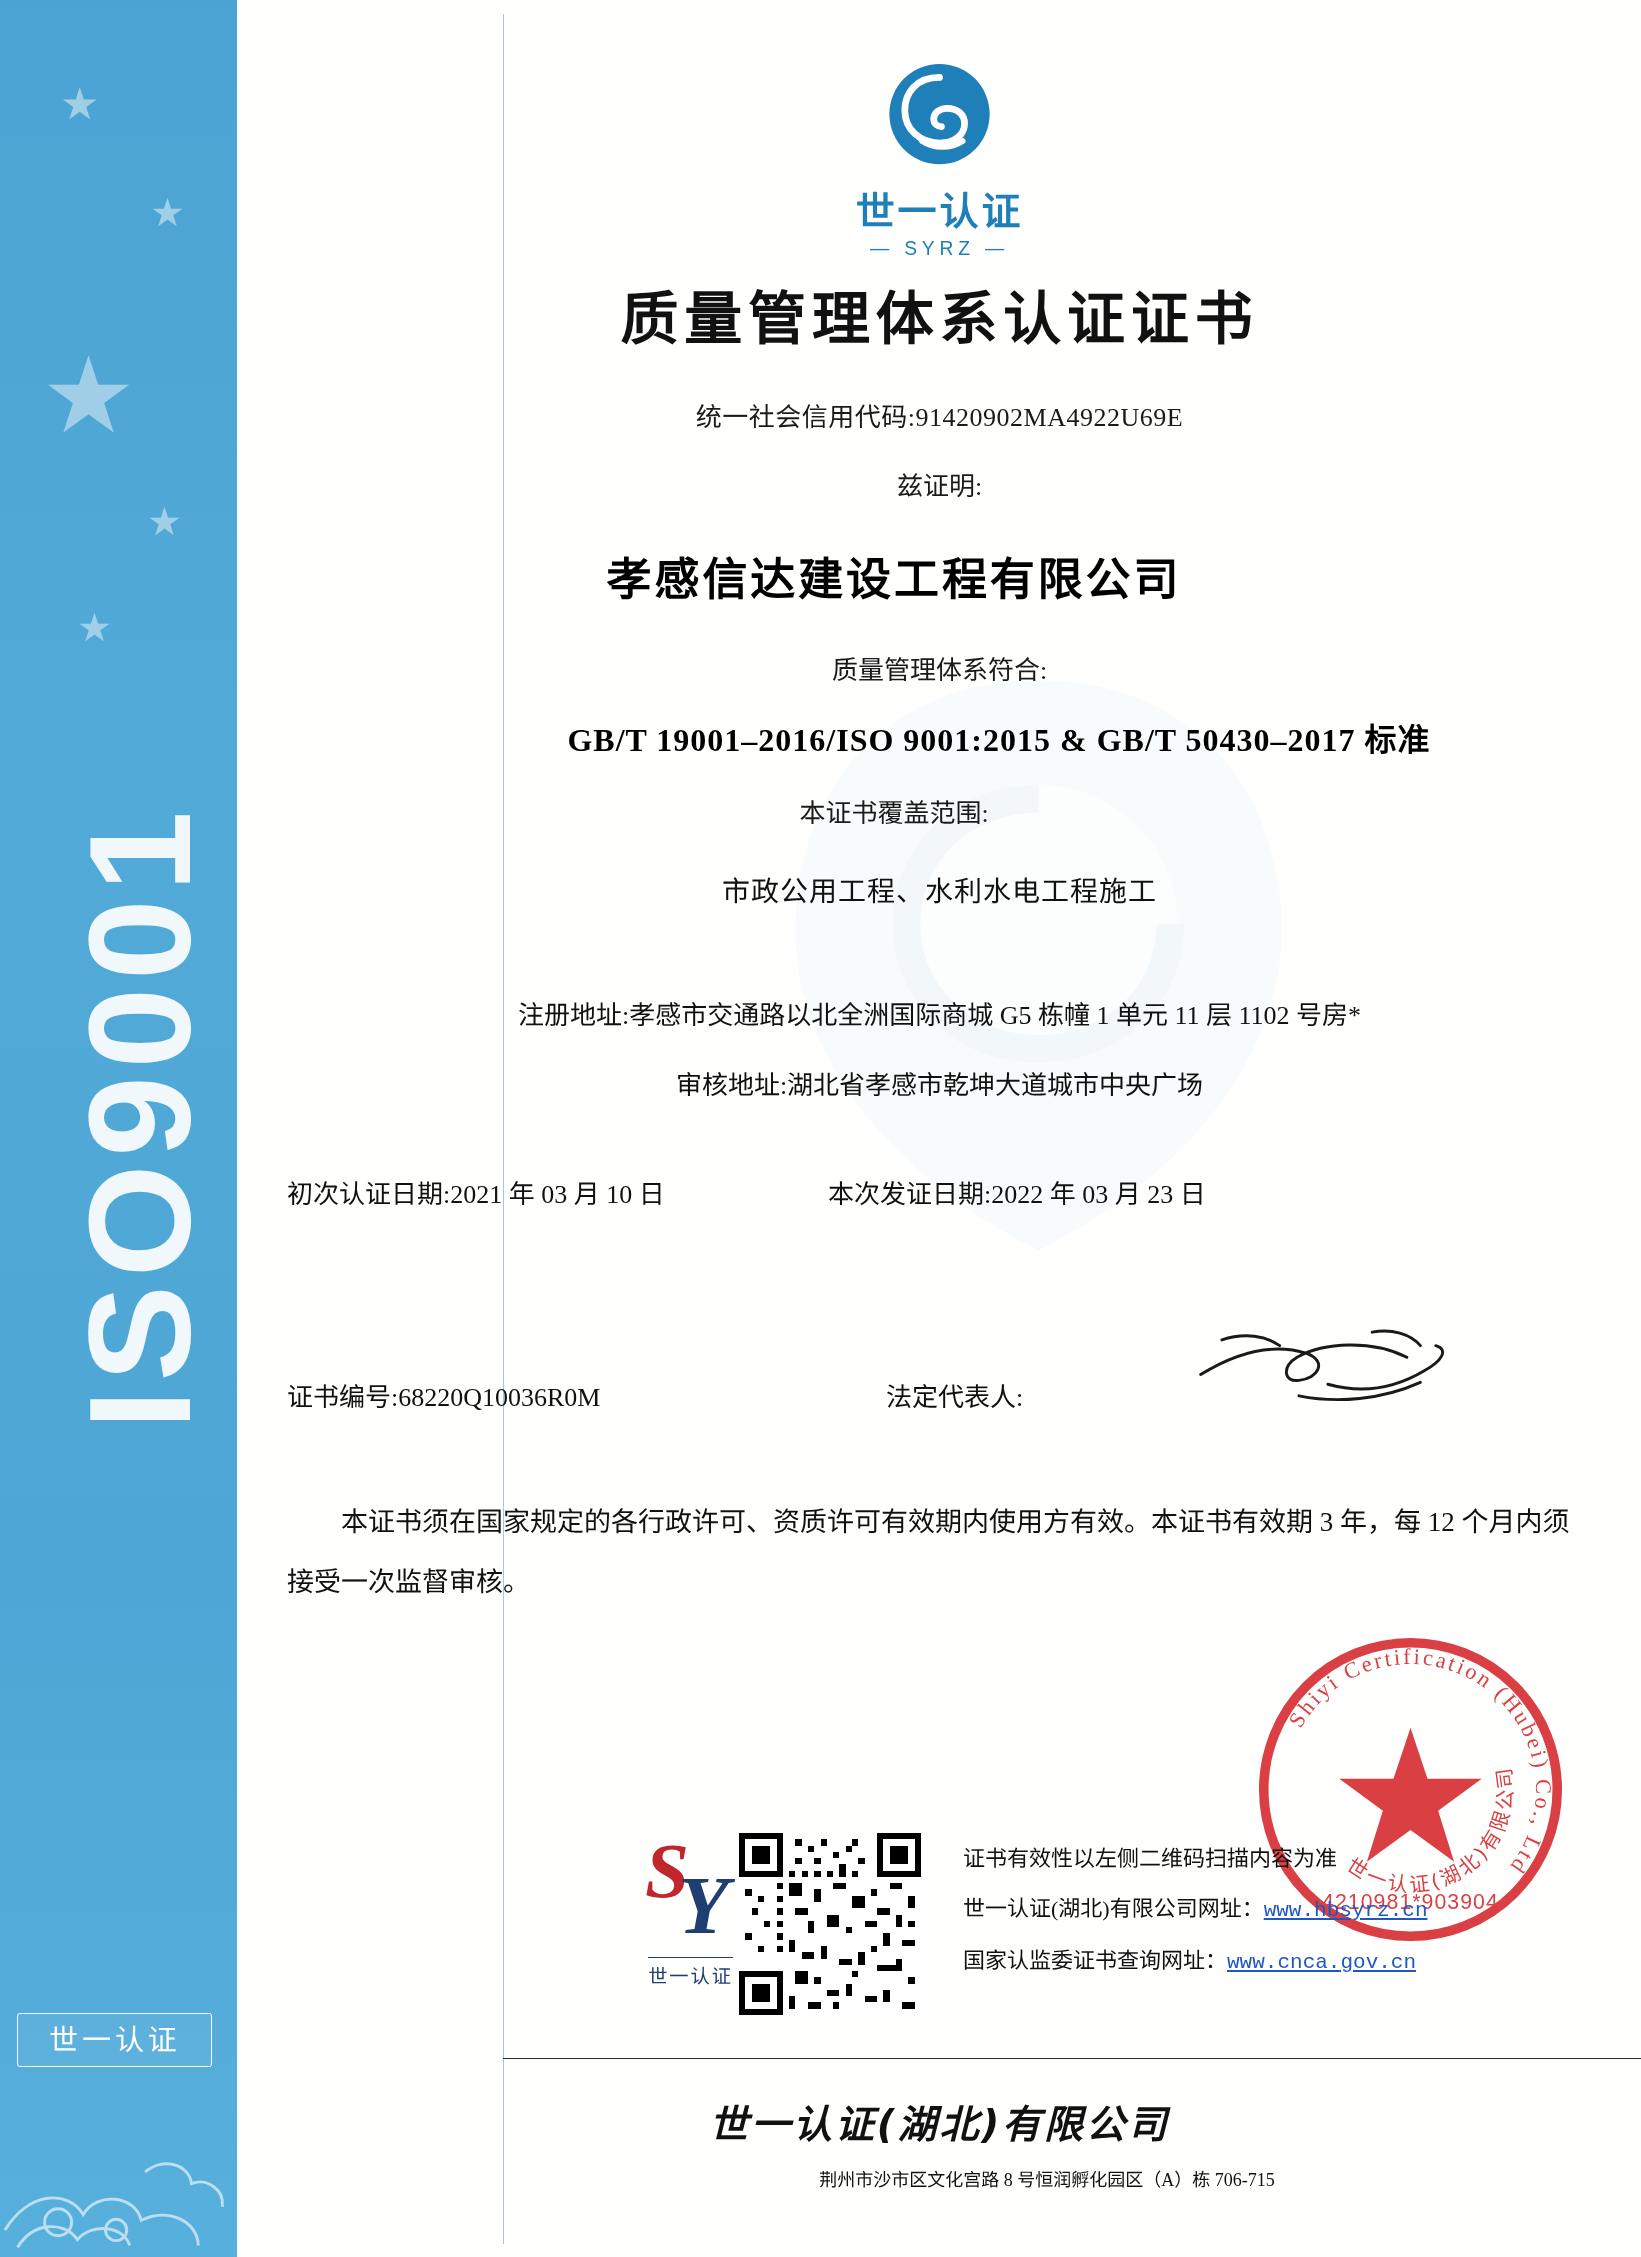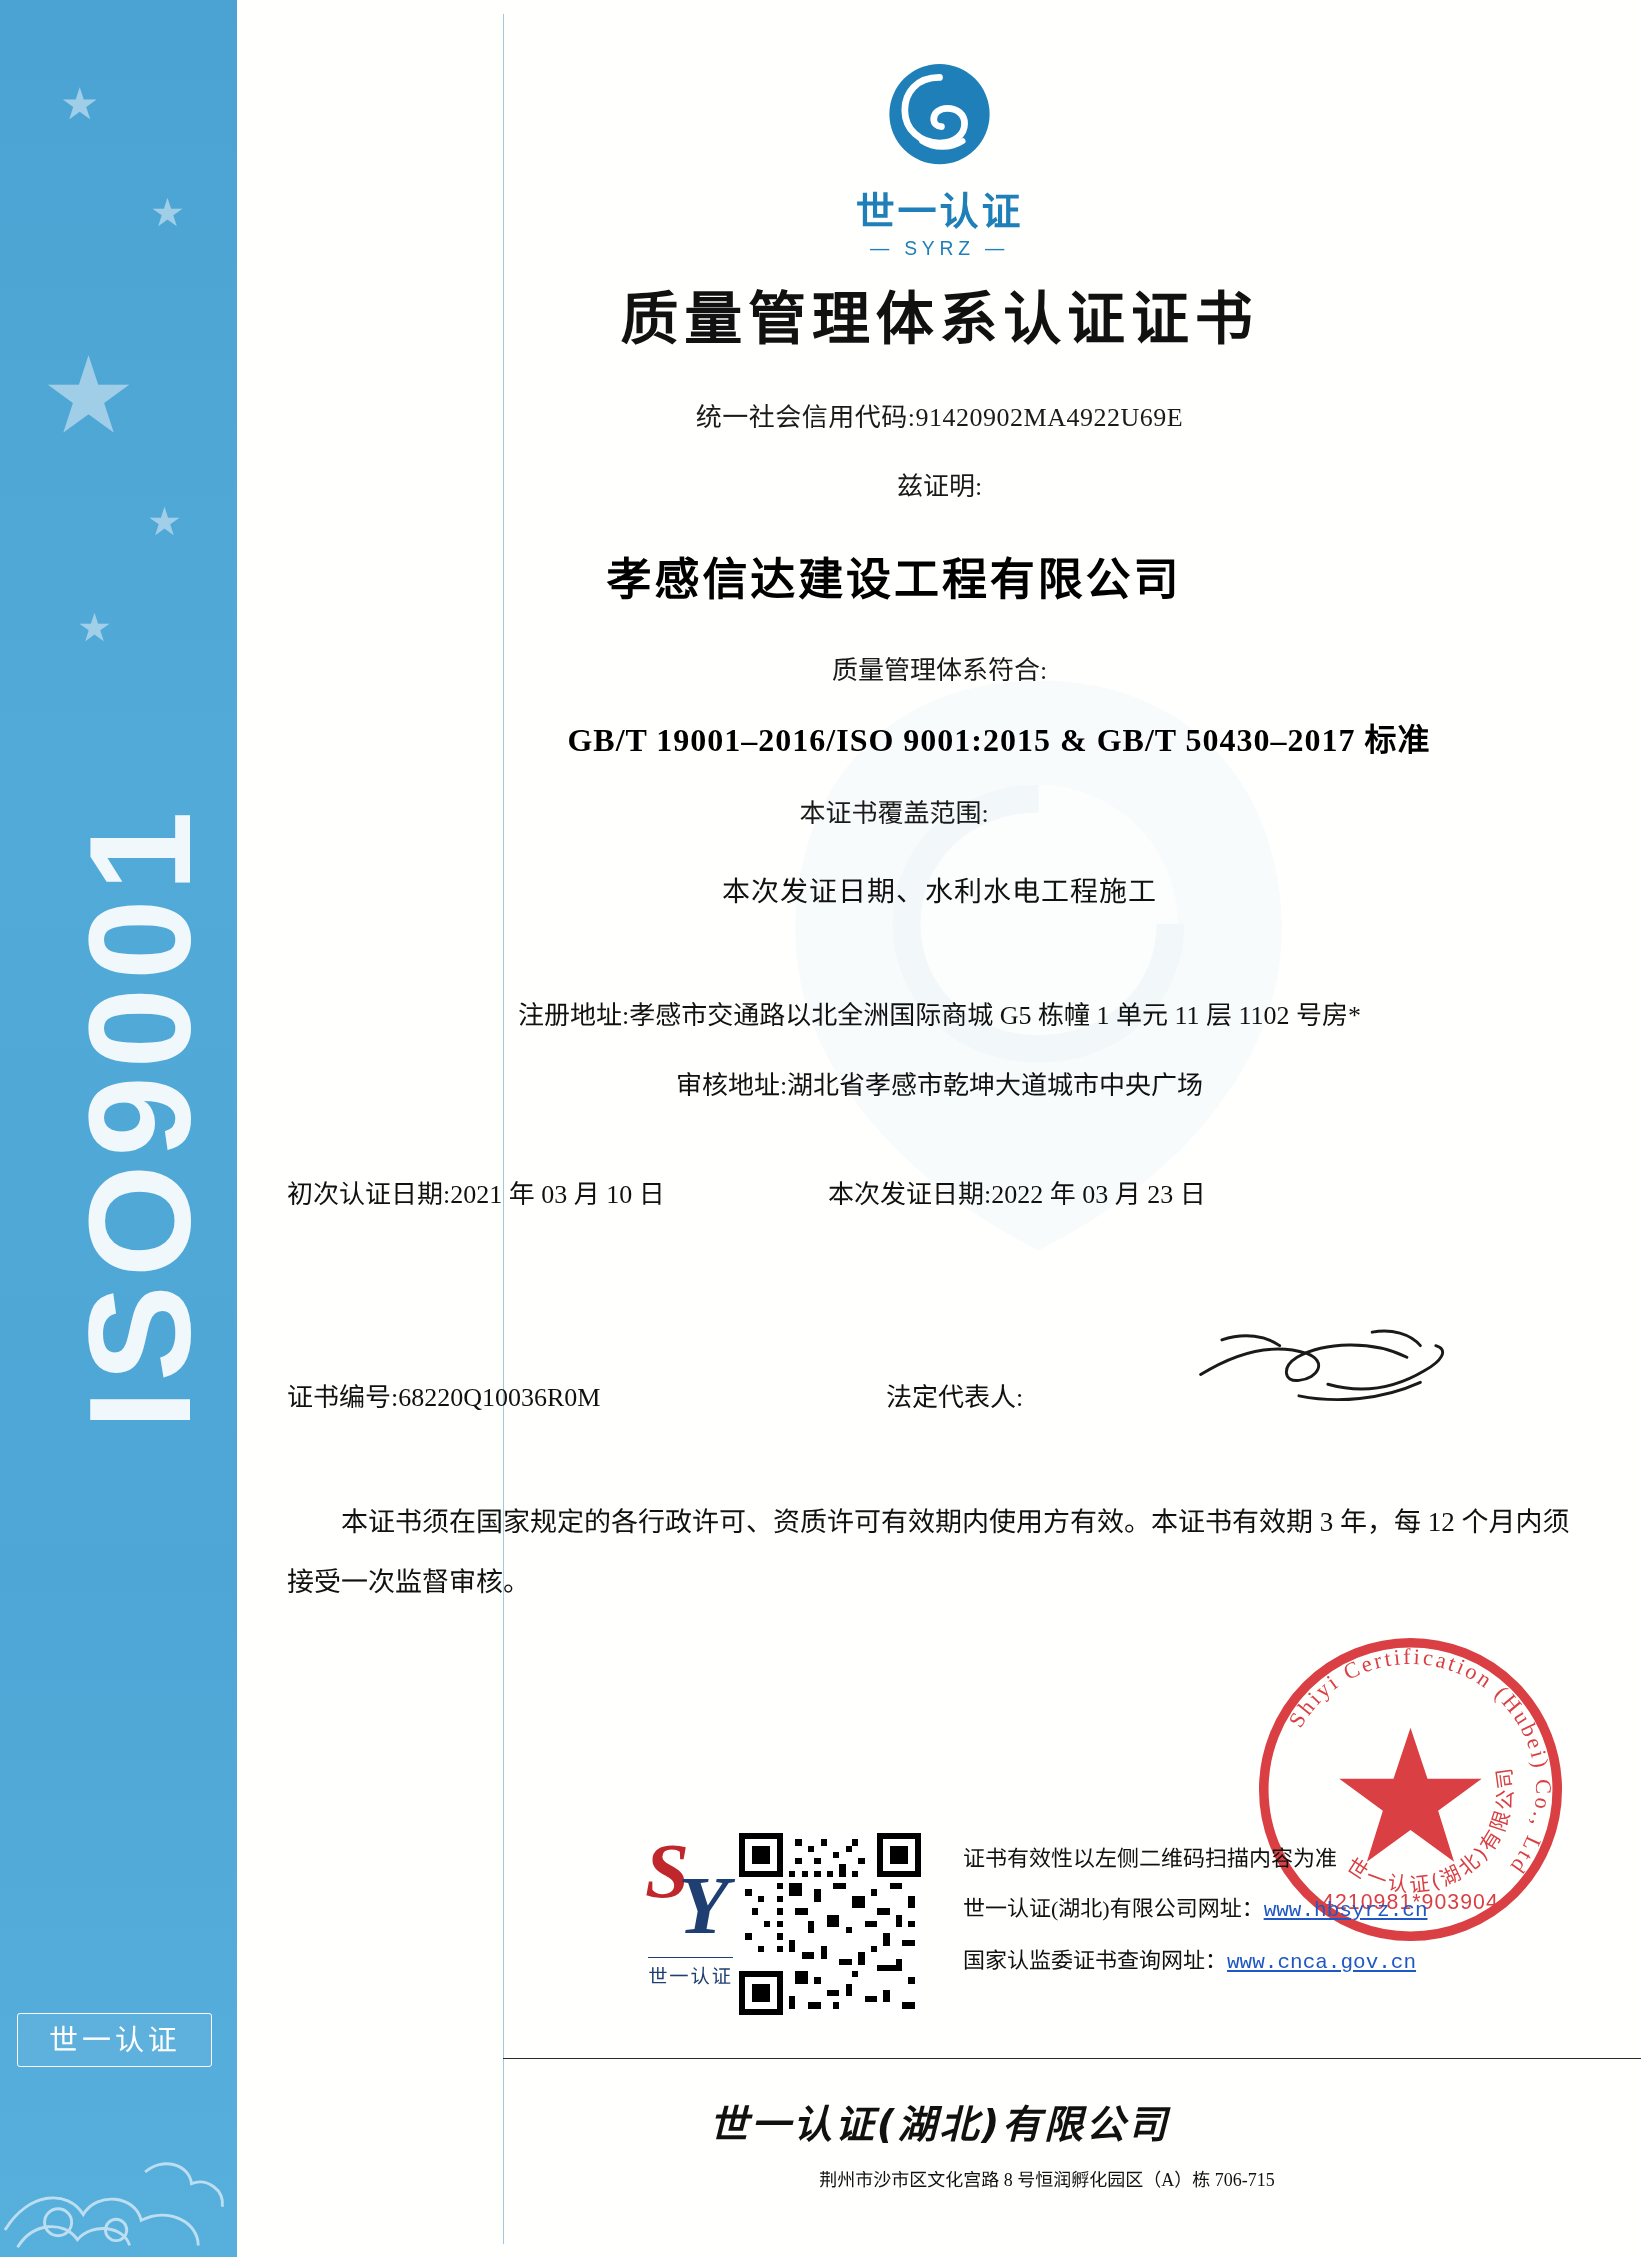--- a/index.html
+++ b/index.html
@@ -403,21 +403,21 @@
       <div class="logo-sub">— SYRZ —</div>
     </div>
 
     <div class="title center">质量管理体系认证证书</div>
     <div class="credit-code center">统一社会信用代码:91420902MA4922U69E</div>
     <div class="hereby center">兹证明:</div>
     <div class="company center">孝感信达建设工程有限公司</div>
     <div class="conform center">质量管理体系符合:</div>
     <div class="standard center">GB/T 19001–2016/ISO 9001:2015 &amp; GB/T 50430–2017 标准</div>
     <div class="scope-label center">本证书覆盖范围:</div>
-    <div class="scope-value center">本次发证日期、水利水电工程施工</div>
+    <div class="scope-value center">市政公用工程、水利水电工程施工</div>
 
     <div class="addr1 center">注册地址:孝感市交通路以北全洲国际商城 G5 栋幢 1 单元 11 层 1102 号房*</div>
     <div class="addr2 center">审核地址:湖北省孝感市乾坤大道城市中央广场</div>
 
     <div class="dates-row">
       <div class="col-a">初次认证日期:2021 年 03 月 10 日</div>
       <div class="col-b">本次发证日期:2022 年 03 月 23 日</div>
     </div>
 
     <div class="certno">证书编号:68220Q10036R0M</div>

